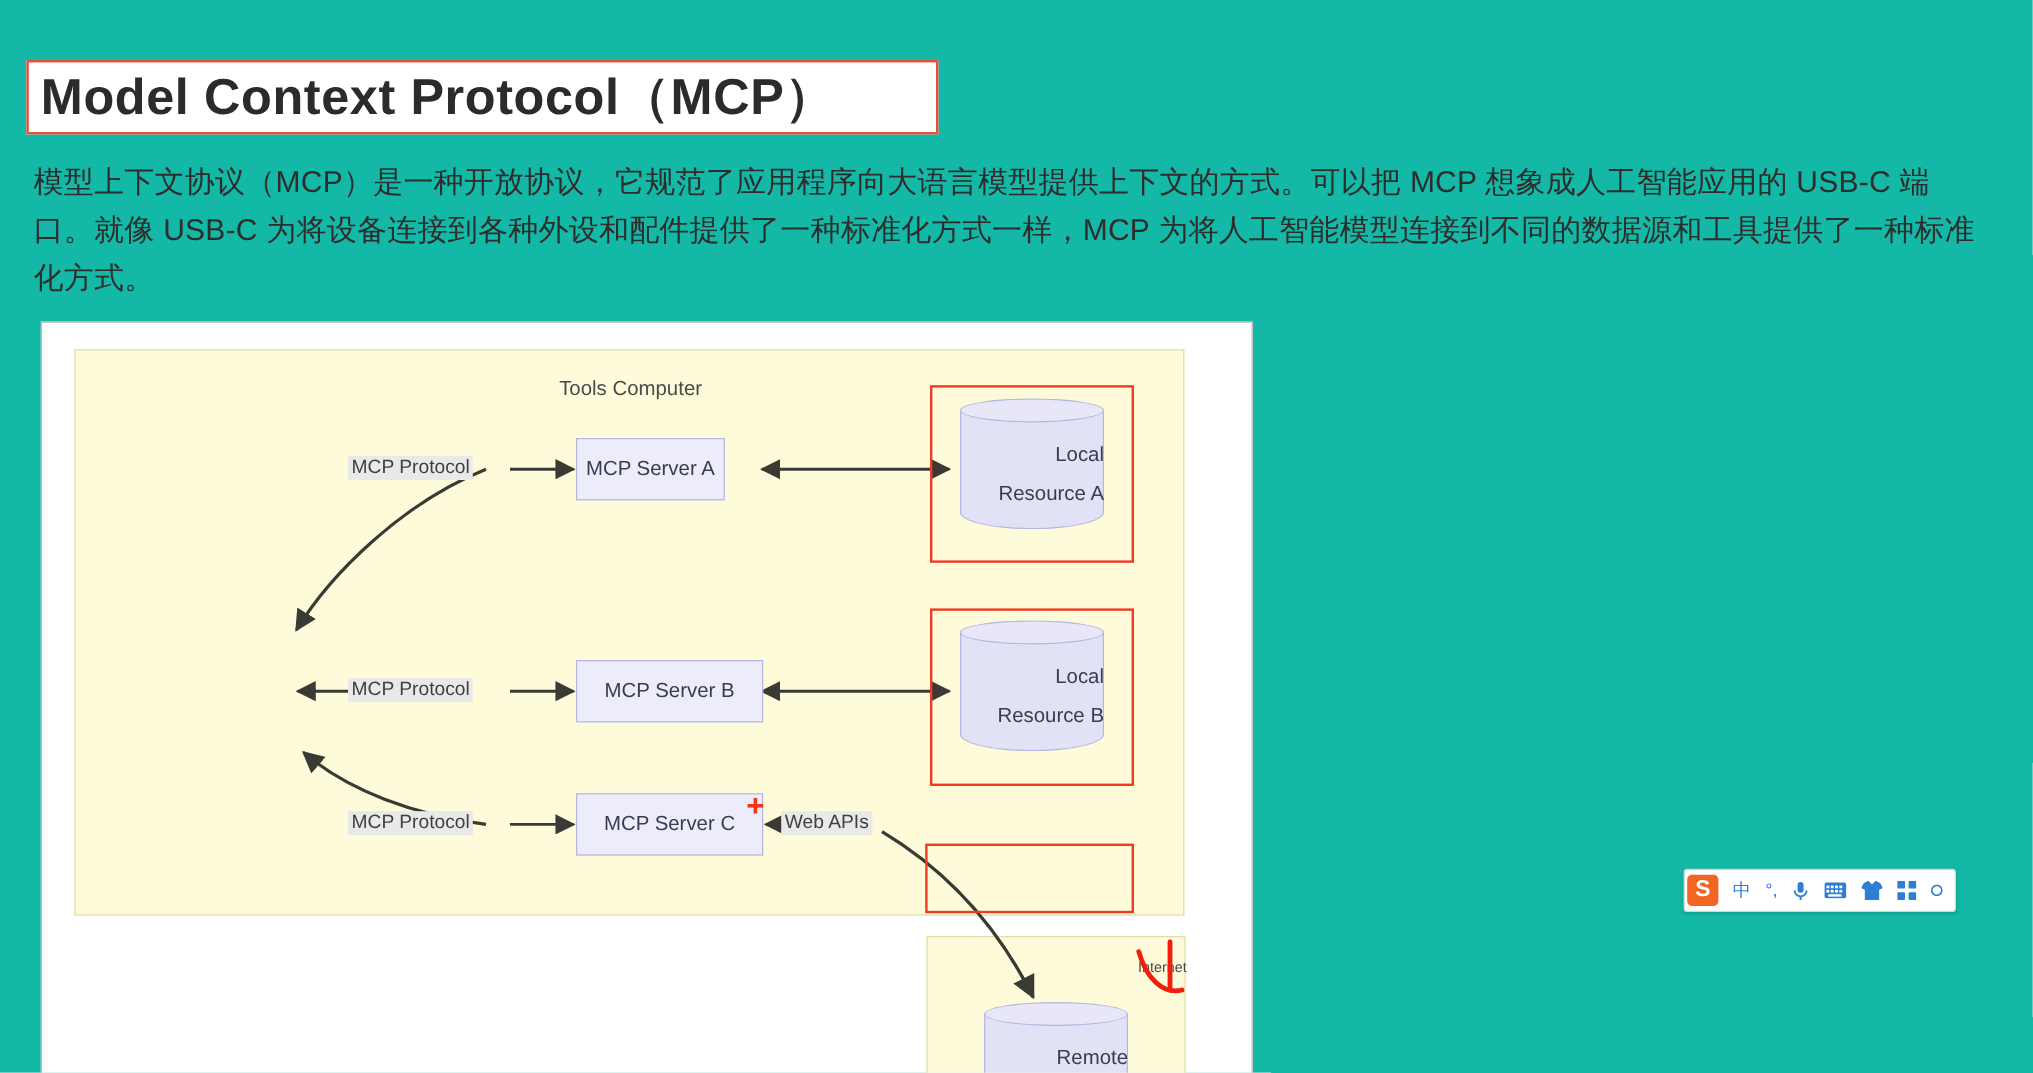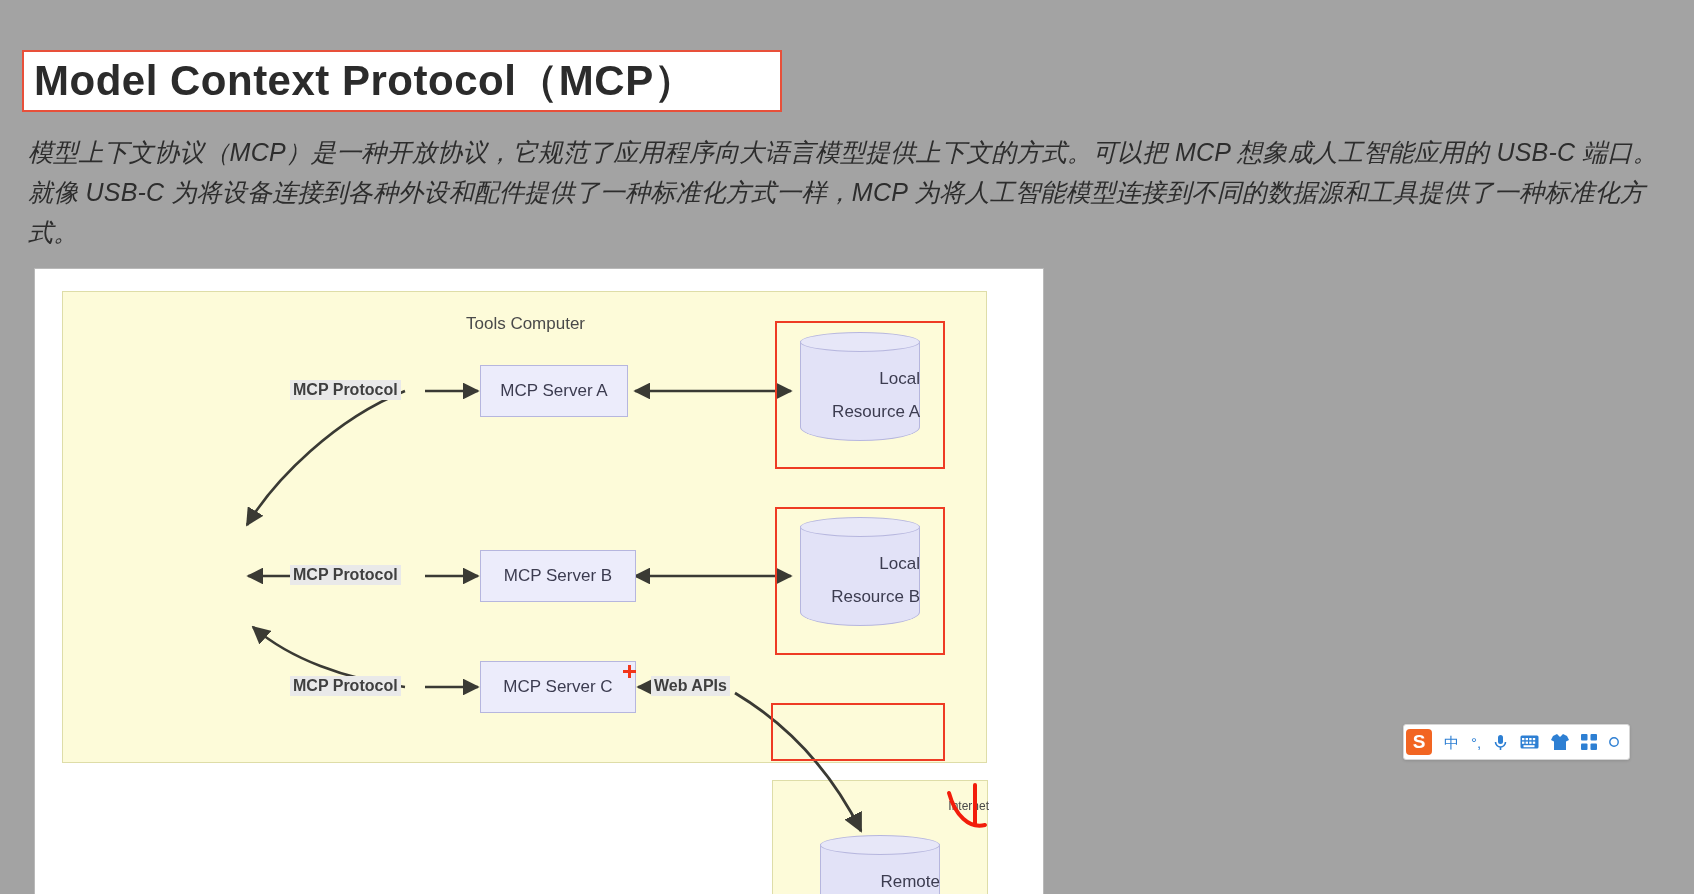--- a/index.html
+++ b/index.html
@@ -6,21 +6,21 @@
   html, body {
     margin: 0; padding: 0;
     width: 1694px; height: 894px;
     background: #ffffff;
     font-family: "Liberation Sans", "DejaVu Sans", sans-serif;
     overflow: hidden;
   }
   #page {
     position: relative;
     width: 1694px; height: 894px;
-    background: #a3a3a3;
+    background: #14b8a6;
   }
 
   
   #title-box {
     position: absolute;
     left: 22px; top: 50px;
     width: 760px; height: 62px;
     border: 2px solid #e8503a;
     background: #ffffff;
     display: flex; align-items: center;
@@ -37,21 +37,20 @@
 
   
   #intro {
     position: absolute;
     left: 28px; top: 132px;
     width: 1630px;
     font-size: 25px;
     line-height: 40px;
     color: #2d2d2d;
     letter-spacing: 0.2px;
-    font-style: italic;
   }
 
   
   #diagram-frame {
     position: absolute;
     left: 34px; top: 268px;
     width: 1010px; height: 630px;
     background: #ffffff;
     border: 1px solid #b9b9b9;
     overflow: hidden;
@@ -107,21 +106,20 @@
   }
 
   
   .edge-label {
     position: absolute;
     background: #e9e9e9;
     font-size: 16px;
     color: #3f3f3f;
     padding: 1px 3px;
     white-space: nowrap;
-    font-weight: bold;
   }
 
   
   .cylinder {
     position: absolute;
     width: 120px; height: 118px;
   }
   .cyl-body {
     position: absolute;
     left: 0; top: 9px;
@@ -261,21 +259,21 @@
 
       <path d="M 940 516 L 940 556" stroke="#f21d0b" stroke-width="4" fill="none" stroke-linecap="round"></path>
       <path d="M 914 524 C 920 546, 934 560, 950 556" stroke="#f21d0b" stroke-width="4" fill="none" stroke-linecap="round"></path>
     </svg>
 
     <div class="annot-rect" style="left:740px;top:52px;width:170px;height:148px;"></div>
     <div class="annot-rect" style="left:740px;top:238px;width:170px;height:148px;"></div>
     <div class="annot-rect" style="left:736px;top:434px;width:174px;height:58px;"></div>
 
 
-    <div class="node" style="left:445px;top:96px;width:148px;height:52px;">
+    <div class="node" style="left:445px;top:96px;width:124px;height:52px;">
       <div>MCP Server A</div>
     </div>
 
     <div class="node" style="left:445px;top:281px;width:156px;height:52px;">
       <div>MCP Server B</div>
     </div>
 
     <div class="node" style="left:445px;top:392px;width:156px;height:52px;">
       <div>MCP Server C</div>
     </div>

